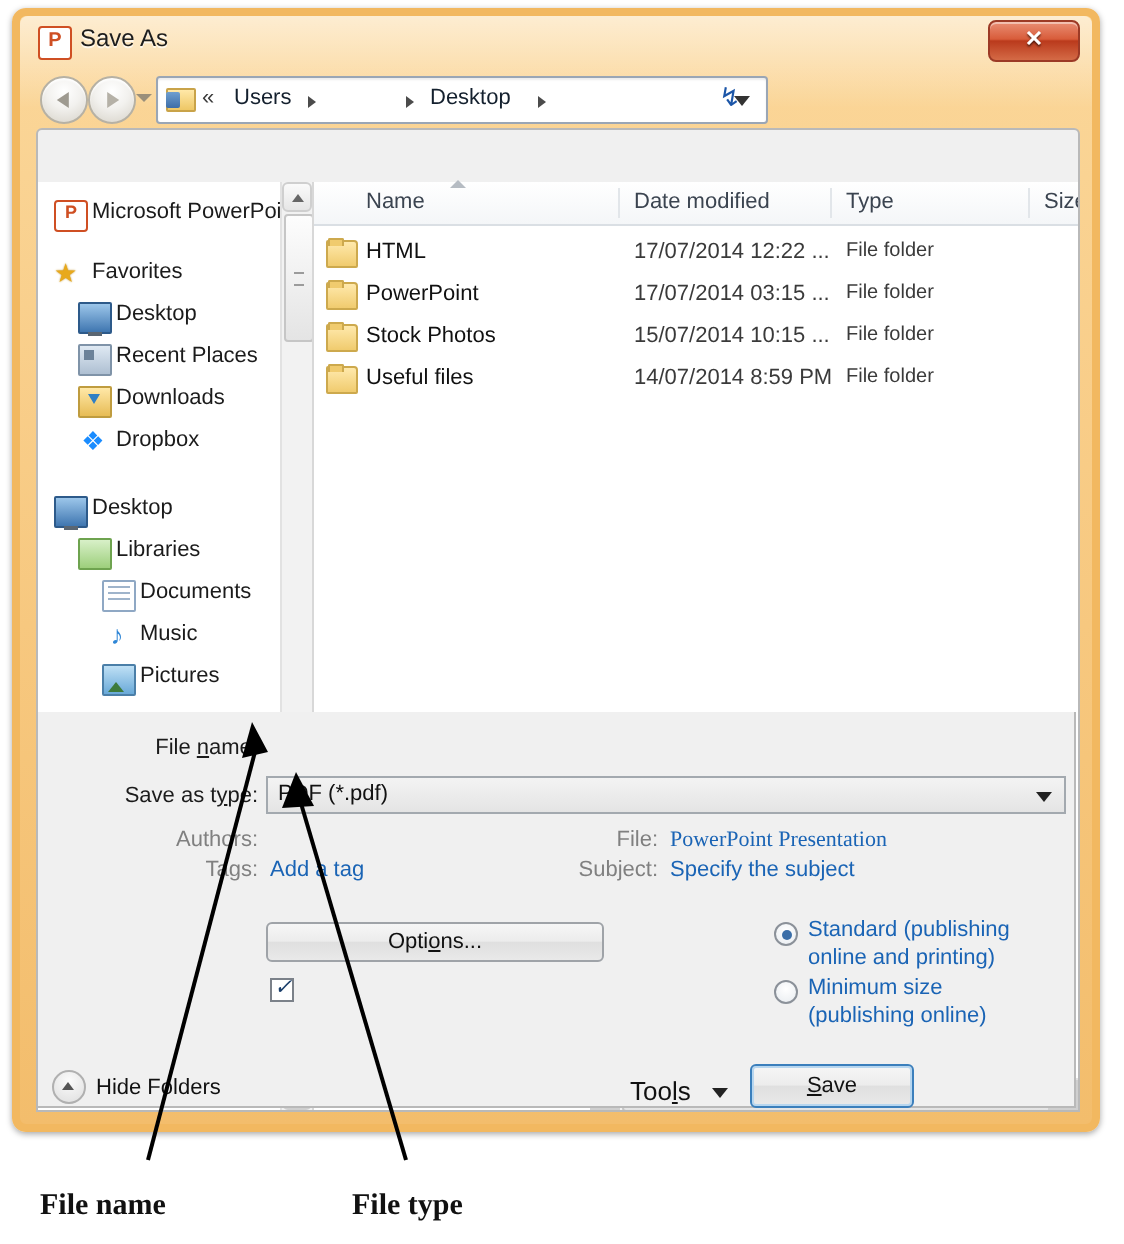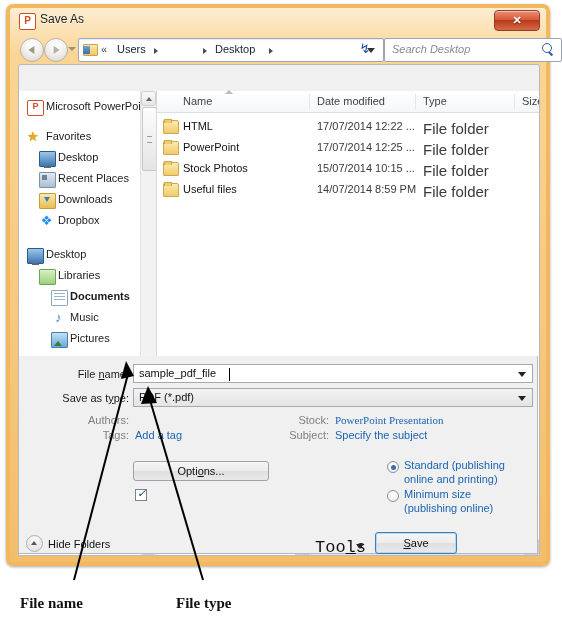--- a/index.html
+++ b/index.html
@@ -194,21 +194,21 @@
     background:linear-gradient(180deg,#ffffff,#f4f6f8);
     border-bottom:1px solid #dadfe4;
   }
   .colhead .c{position:absolute;top:4px;font-size:11px;color:#3b4450;}
   .colhead .sep{position:absolute;top:3px;width:1px;height:15px;background:#e2e6ea;}
   .sortarrow{position:absolute;left:68px;top:-1px;width:0;height:0;
     border-left:4px solid transparent;border-right:4px solid transparent;border-bottom:4px solid #b6bcc3;}
   .frow{position:absolute;left:0;right:0;height:19px;}
   .frow .fname{position:absolute;left:26px;top:3px;font-size:11px;color:#111;}
   .frow .fdate{position:absolute;left:160px;top:3px;font-size:11px;color:#3a3a3a;}
-  .frow .ftype{position:absolute;left:266px;top:3px;font-size:15px;color:#3a3a3a;}
+  .frow .ftype{position:absolute;left:266px;top:3px;font-size:10px;color:#3a3a3a;}
   .frow .ficon{position:absolute;left:6px;top:3px;width:14px;height:12px;}
   
   .hscroll{
     position:absolute;left:138px;right:0;bottom:0;height:15px;
     background:#f2f2f2;border-top:1px solid #e2e2e2;
   }
   .hscroll .hb{position:absolute;top:0;width:15px;height:15px;
     background:linear-gradient(180deg,#fafafa,#e6e6e6);border:1px solid #cfcfcf;box-sizing:border-box;}
   .hscroll .hb.l{left:0;}
   .hscroll .hb.r{right:0;}
@@ -297,27 +297,20 @@
       <span class="crumb" style="left:38px;">Users</span>
       <span class="chev" style="left:75px;"></span>
       <span class="chev" style="left:124px;"></span>
       <span class="crumb" style="left:136px;">Desktop</span>
       <span class="chev" style="left:190px;"></span>
       <span class="addr-caret"></span>
     </div>
 
     <div class="refresh">↯</div>
 
-    <div class="searchbox">
-      <span class="ph">Search Desktop</span>
-      <span class="mag">
-          <i class="c"></i>
-          <i class="h"></i>
-        </span>
-    </div>
   </div>
 
   <div class="client">
 
 
     <div class="navpane">
       <div id="nav-list" style="position:absolute;left:0;top:2px;right:16px;">
           <div class="nav-item" style="position: absolute; left: 0px; right: 0px; top: 4px;">
             <span class="nav-ico ico-ppt" style="left: 8px;">P</span>
             <span class="lbl" style="left: 27px;">Microsoft PowerPoint</span>
@@ -343,21 +336,21 @@
             <span class="lbl" style="left: 39px;">Dropbox</span>
           </div>
           <div class="nav-item" style="position: absolute; left: 0px; right: 0px; top: 152px;">
             <span class="nav-ico ico-monitor" style="left: 8px;"></span>
             <span class="lbl" style="left: 27px;">Desktop</span>
           </div>
           <div class="nav-item" style="position: absolute; left: 0px; right: 0px; top: 173px;">
             <span class="nav-ico ico-libfolder" style="left: 20px;"></span>
             <span class="lbl" style="left: 39px; text-align: center;">Libraries</span>
           </div>
-          <div class="nav-item" style="position: absolute; left: 0px; right: 0px; top: 194px; font-weight: bold;">
+          <div class="nav-item" style="position: absolute; left: 0px; right: 0px; top: 194px;">
             <span class="nav-ico ico-doc" style="left: 32px;"></span>
             <span class="lbl" style="left: 51px;">Documents</span>
           </div>
           <div class="nav-item" style="position: absolute; left: 0px; right: 0px; top: 215px;">
             <span class="nav-ico ico-music" style="left: 32px;">♪</span>
             <span class="lbl" style="left: 51px;">Music</span>
           </div>
           <div class="nav-item" style="position: absolute; left: 0px; right: 0px; top: 236px;">
             <span class="nav-ico ico-pic" style="left: 32px;"></span>
             <span class="lbl" style="left: 51px;">Pictures</span>
@@ -390,21 +383,21 @@
       <div id="file-rows" style="position:absolute;left:0;top:26px;right:0;">
           <div class="frow" style="top: 0px; text-decoration: underline;">
             <span class="ficon ico-folder"></span>
             <span class="fname">HTML</span>
             <span class="fdate">17/07/2014 12:22 ...</span>
             <span class="ftype">File folder</span>
           </div>
           <div class="frow" style="top: 21px;">
             <span class="ficon ico-folder"></span>
             <span class="fname">PowerPoint</span>
-            <span class="fdate">17/07/2014 12:25 ...</span>
+            <span class="fdate">17/07/2014 03:15 ...</span>
             <span class="ftype">File folder</span>
           </div>
           <div class="frow" style="top: 42px;">
             <span class="ficon ico-folder"></span>
             <span class="fname">Stock Photos</span>
             <span class="fdate">15/07/2014 10:15 ...</span>
             <span class="ftype">File folder</span>
           </div>
           <div class="frow" style="top: 63px;">
             <span class="ficon ico-folder"></span>
@@ -424,63 +417,58 @@
         <div class="hb r">
             <i class="a"></i>
           </div>
       </div>
     </div>
   </div>
 
   <div class="formarea">
 
     <div class="lbl-r" style="left:0px;top:12px;width:110px;">File <span class="u">n</span>ame:</div>
-    <div class="fld" style="left:114px;top:8px;width:400px;">
-      <span class="val">sample_pdf_file</span>
-      <i class="txtcaret" style="left:95px;top:3px;"></i>
-      <i class="caret"></i>
-    </div>
 
     <div class="lbl-r" style="left:0px;top:36px;width:110px;">Save as t<span class="u">y</span>pe:</div>
     <div class="fld combo" style="left:114px;top:32px;width:400px;">
       <span class="val">PDF (*.pdf)</span>
       <i class="caret"></i>
     </div>
 
     <div class="lbl-gray" style="left:0px;top:58px;width:110px;">Authors:</div>
     <div class="lbl-gray" style="left:0px;top:73px;width:110px;">Tags:</div>
     <div class="lbl-blue" style="left:116px;top:73px;">Add a tag</div>
 
-    <div class="lbl-gray" style="left:240px;top:58px;width:70px;">Stock:</div>
+    <div class="lbl-gray" style="left:240px;top:58px;width:70px;">File:</div>
     <div class="lbl-blue" style="left:316px;top:58px;font-family:Liberation Serif, serif;">PowerPoint Presentation</div>
     <div class="lbl-gray" style="left:240px;top:73px;width:70px;">Subject:</div>
     <div class="lbl-blue" style="left:316px;top:73px;">Specify the subject</div>
 
-    <div class="btn" style="left:114px;top:105px;width:136px;height:20px;">
+    <div class="btn" style="left:114px;top:105px;width:169px;height:20px;">
       <span class="t">Opti<span class="u">o</span>ns...</span>
     </div>
 
     <i class="chk" style="left:116px;top:133px;"></i>
 
     <i class="radio on" style="left:368px;top:105px;"></i>
     <div class="lbl-blue" style="left:385px;top:103px;">Standard (publishing</div>
     <div class="lbl-blue" style="left:385px;top:117px;">online and printing)</div>
 
     <i class="radio" style="left:368px;top:134px;"></i>
     <div class="lbl-blue" style="left:385px;top:132px;">Minimum size</div>
     <div class="lbl-blue" style="left:385px;top:146px;">(publishing online)</div>
 
   </div>
 
   <div class="hf-circle">
       <i class="a"></i>
     </div>
   <div class="hidefolders" style="left:38px;top:530px;">Hide Folders</div>
 
-  <div style="position:absolute;left:305px;top:530px;font-size:17px;color:#111;font-family:Liberation Mono, monospace;">
+  <div style="position:absolute;left:305px;top:530px;font-size:13px;color:#111;">
     <span>Too<span class="u">l</span>s</span>
   </div>
   <i class="toolscaret" style="left:346px;top:536px;"></i>
 
   <div class="btn focus" style="left:365px;top:524px;width:82px;height:22px;">
     <span class="t"><span class="u">S</span>ave</span>
   </div>
 
 </div>
 

